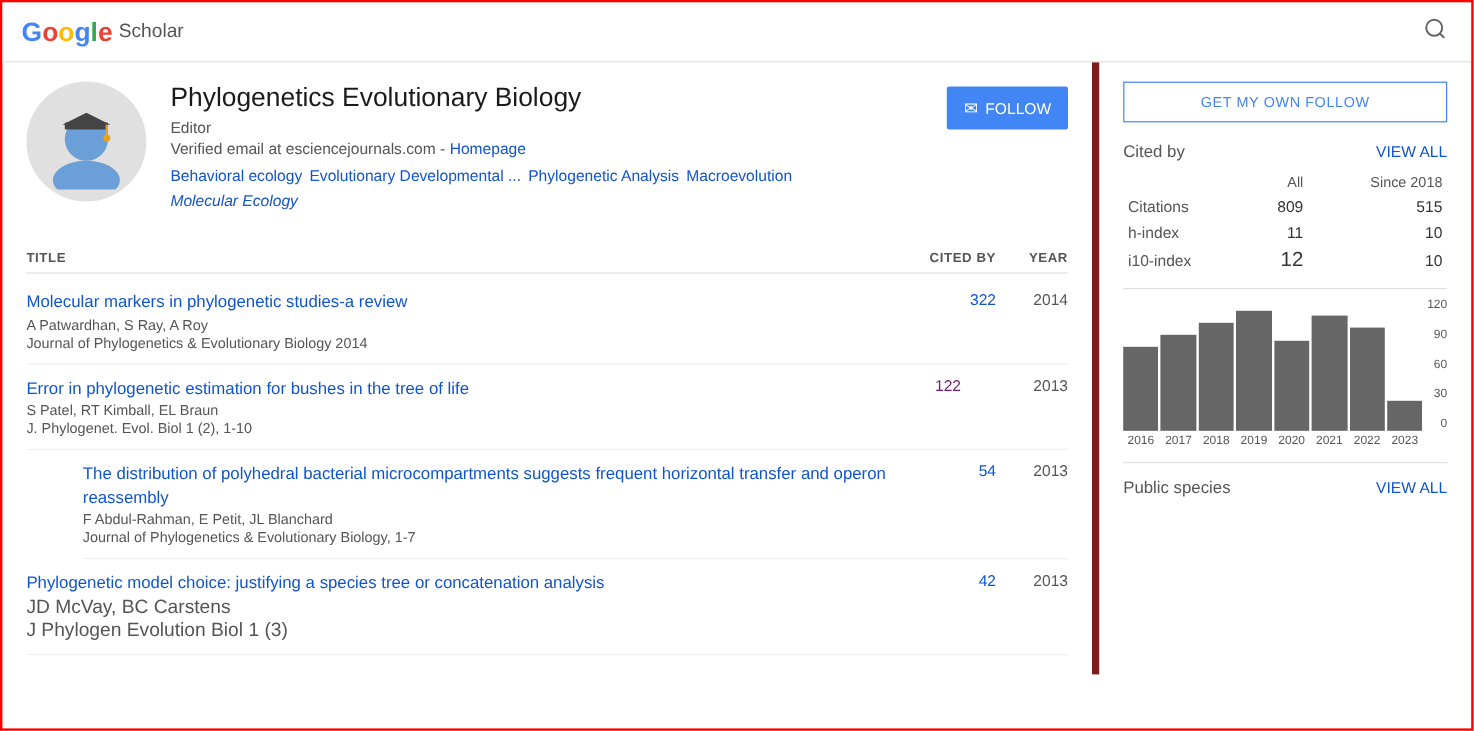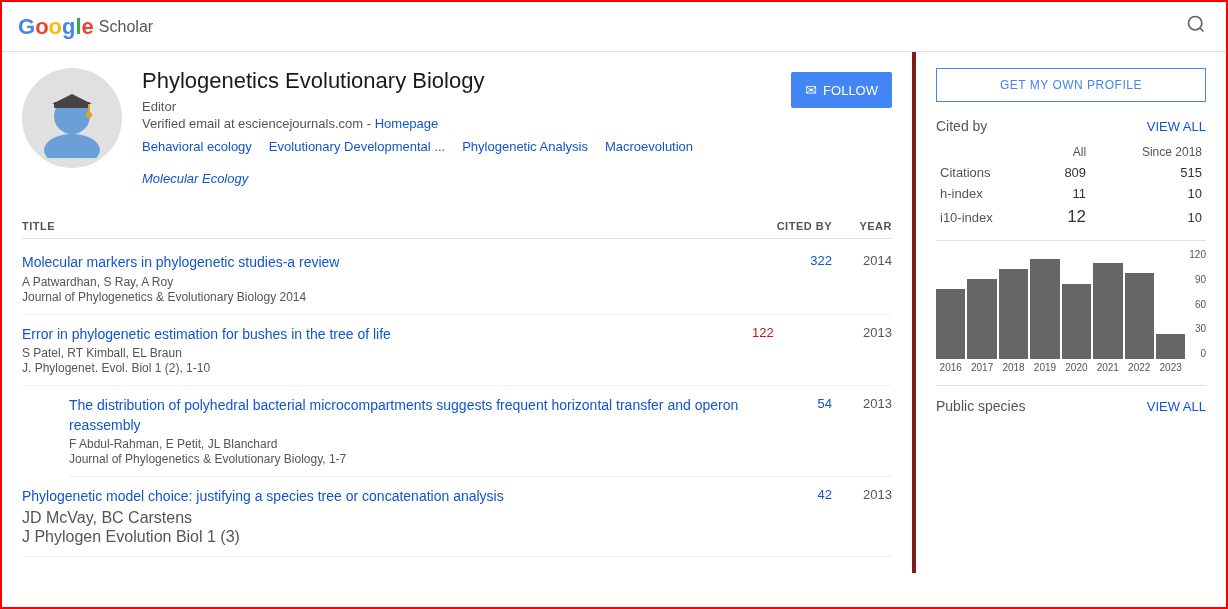--- a/index.html
+++ b/index.html
@@ -18,21 +18,21 @@
   <button style="background:none; border:none; cursor:pointer; color:#666; font-size:18px; padding:4px;">
     <svg width="20" height="20" viewBox="0 0 24 24" fill="none" stroke="#666" stroke-width="2">
       <circle cx="11" cy="11" r="8"></circle>
         <line x1="21" y1="21" x2="16.65" y2="16.65"></line>
     </svg>
   </button>
 </div>
 
 <div style="display:flex;">
 
-  <div style="flex:1; padding:16px 20px; border-right:4px solid #7f1d1d;">
+  <div style="flex:1; padding:16px 20px; border-right:6px solid #7f1d1d;">
 
     <div style="display:flex; align-items:flex-start; gap:20px; margin-bottom:16px; padding-bottom:12px;">
 
       <div style="width:100px; height:100px; border-radius:50%; background:#e0e0e0; display:flex; align-items:center; justify-content:center; flex-shrink:0; overflow:hidden;">
         <svg width="80" height="80" viewBox="0 0 80 80">
 
           <ellipse cx="40" cy="72" rx="28" ry="16" fill="#6a9fd8"></ellipse>
 
           <circle cx="40" cy="38" r="18" fill="#6a9fd8"></circle>
 
@@ -44,21 +44,21 @@
       </div>
 
       <div style="flex:1;">
         <div style="font-size:22px; color:#1a1a1a; font-weight:normal; margin-bottom:5px;">Phylogenetics Evolutionary Biology</div>
         <div style="font-size:13px; color:#555; margin-bottom:2px;">Editor</div>
         <div style="font-size:13px; color:#555; margin-bottom:8px;">
           <span>Verified email at esciencejournals.com</span>
           <span> - </span>
           <a href="#" style="color:#1155cc; text-decoration:none;">Homepage</a>
         </div>
-        <div style="display:flex; flex-wrap:wrap; gap:17px; align-items:center;">
+        <div style="display:flex; flex-wrap:wrap; gap:6px; align-items:center;">
           <a href="#" style="color:#1155cc; font-size:13px; text-decoration:none;">Behavioral ecology</a>
           <a href="#" style="color:#1155cc; font-size:13px; text-decoration:none;">Evolutionary Developmental ...</a>
           <a href="#" style="color:#1155cc; font-size:13px; text-decoration:none;">Phylogenetic Analysis</a>
           <a href="#" style="color:#1155cc; font-size:13px; text-decoration:none;">Macroevolution</a>
           <br>
           <a href="#" style="color:#1155cc; font-size:13px; text-decoration:none;font-style:italic;">Molecular Ecology</a>
         </div>
       </div>
 
       <button style="display:flex; align-items:center; gap:6px; background:#4285f4; color:#fff; border:none; padding:8px 14px; font-size:13px; cursor:pointer; border-radius:2px; height:36px; white-space:nowrap; margin-top:4px;">
@@ -84,21 +84,21 @@
         <div style="width:80px; text-align:right; color:#1155cc; font-size:13px;">322</div>
         <div style="width:60px; text-align:right; color:#555; font-size:13px;">2014</div>
       </div>
 
       <div style="display:flex; align-items:flex-start; padding:10px 0; border-bottom:1px solid #f0f0f0;">
         <div style="flex:1;">
           <a href="#" style="color:#1155cc; font-size:14px; text-decoration:none; line-height:1.4;">Error in phylogenetic estimation for bushes in the tree of life</a>
           <div style="font-size:12px; color:#555; margin-top:2px;">S Patel, RT Kimball, EL Braun</div>
           <div style="font-size:12px; color:#555; margin-top:1px;">J. Phylogenet. Evol. Biol 1 (2), 1-10</div>
         </div>
-        <div style="width:80px; text-align:left; color:#b91c1c; font-size:13px;">122</div>
+        <div style="width:80px; text-align:center; color:#701a75; font-size:13px;">122</div>
         <div style="width:60px; text-align:right; color:#555; font-size:13px;">2013</div>
       </div>
 
       <div style="display:flex; align-items:flex-start; padding:10px 0; border-bottom:1px solid #f0f0f0;margin-left:47px;">
         <div style="flex:1;">
           <a href="#" style="color:#1155cc; font-size:14px; text-decoration:none; line-height:1.4;">The distribution of polyhedral bacterial microcompartments suggests frequent horizontal transfer and operon reassembly</a>
           <div style="font-size:12px; color:#555; margin-top:2px;">F Abdul-Rahman, E Petit, JL Blanchard</div>
           <div style="font-size:12px; color:#555; margin-top:1px;">Journal of Phylogenetics &amp; Evolutionary Biology, 1-7</div>
         </div>
         <div style="width:80px; text-align:right; color:#1155cc; font-size:13px;">54</div>
@@ -113,21 +113,21 @@
         </div>
         <div style="width:80px; text-align:right; color:#1155cc; font-size:13px;">42</div>
         <div style="width:60px; text-align:right; color:#555; font-size:13px;">2013</div>
       </div>
 
     </div>
   </div>
 
   <div style="width:310px; padding:16px 20px;">
 
-    <button style="display:block; width:100%; text-align:center; border:1px solid #4285f4; color:#4285f4; background:#fff; padding:9px; font-size:12px; cursor:pointer; margin-bottom:16px; letter-spacing:0.5px;">GET MY OWN PROFILE</button>
+    <button style="display:block; width:100%; text-align:center; border:1px solid #4285f4; color:#4285f4; background:#fff; padding:9px; font-size:12px; cursor:pointer; margin-bottom:16px; letter-spacing:0.5px;">GET MY OWN FOLLOW</button>
 
     <div style="display:flex; justify-content:space-between; align-items:center; margin-bottom:8px;">
       <span style="font-size:14px; color:#555;">Cited by</span>
       <a href="#" style="color:#1155cc; font-size:13px; text-decoration:none;">VIEW ALL</a>
     </div>
 
     <table style="width:100%; border-collapse:collapse; margin-bottom:10px;">
       <thead>
         <tr>
           <th style="font-size:12px; color:#555; font-weight:normal; text-align:left; padding:3px 4px;"></th>

